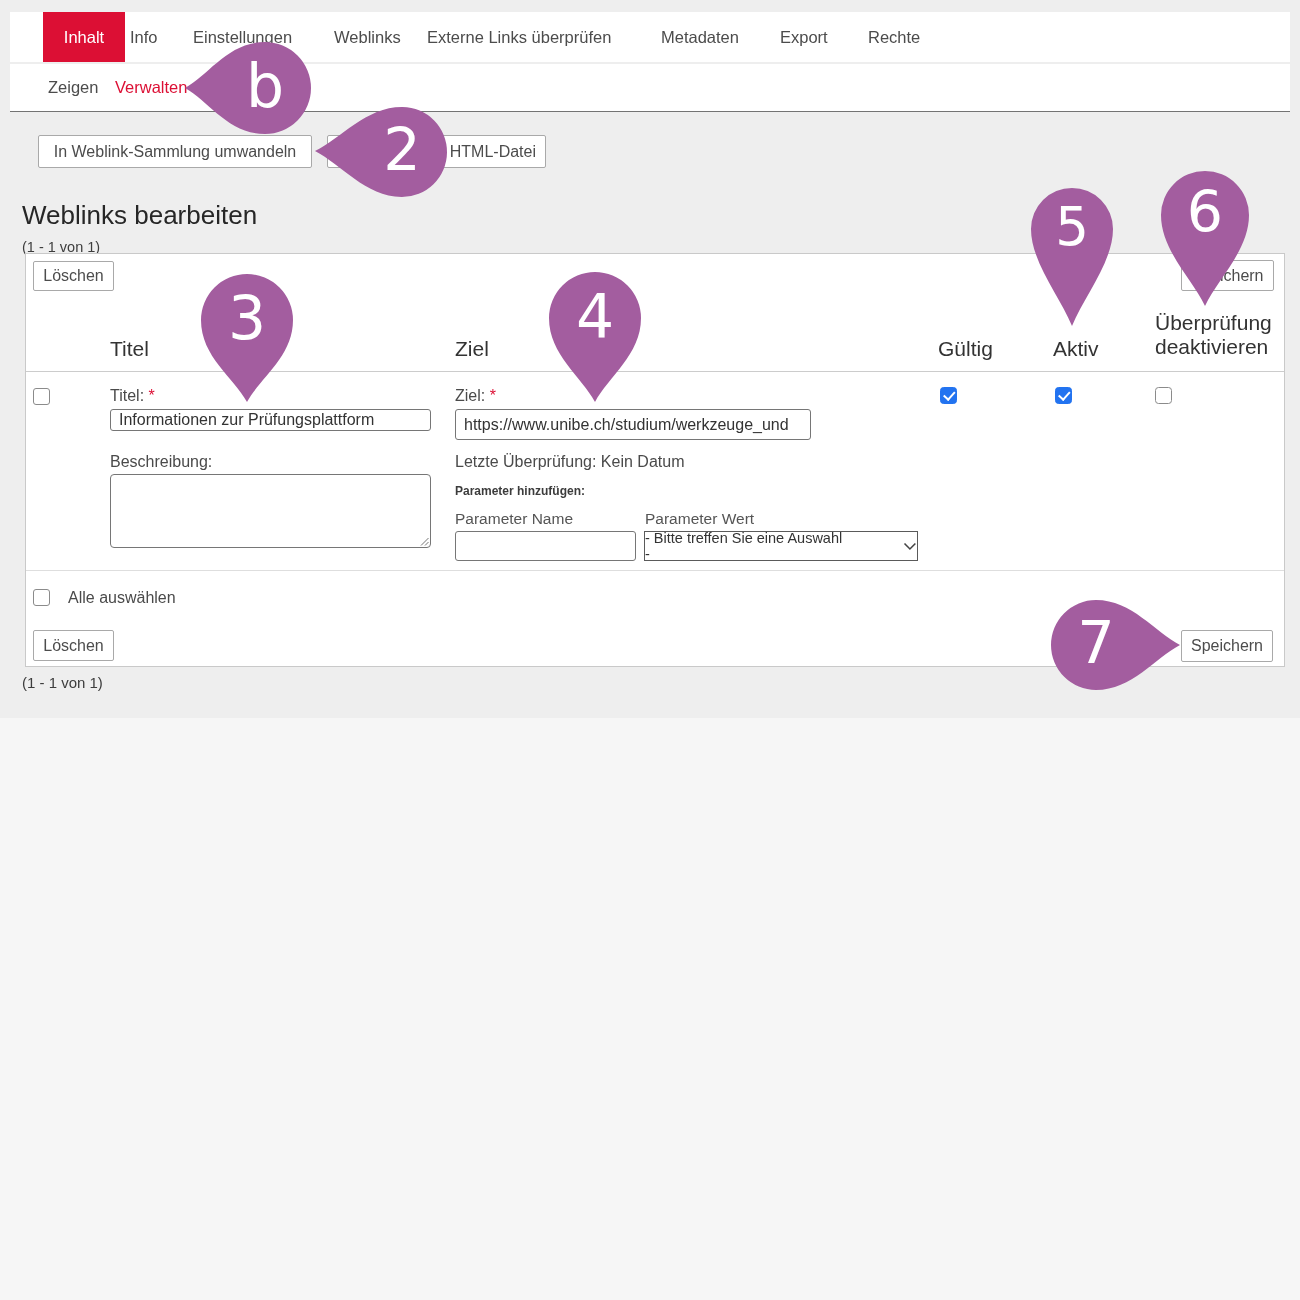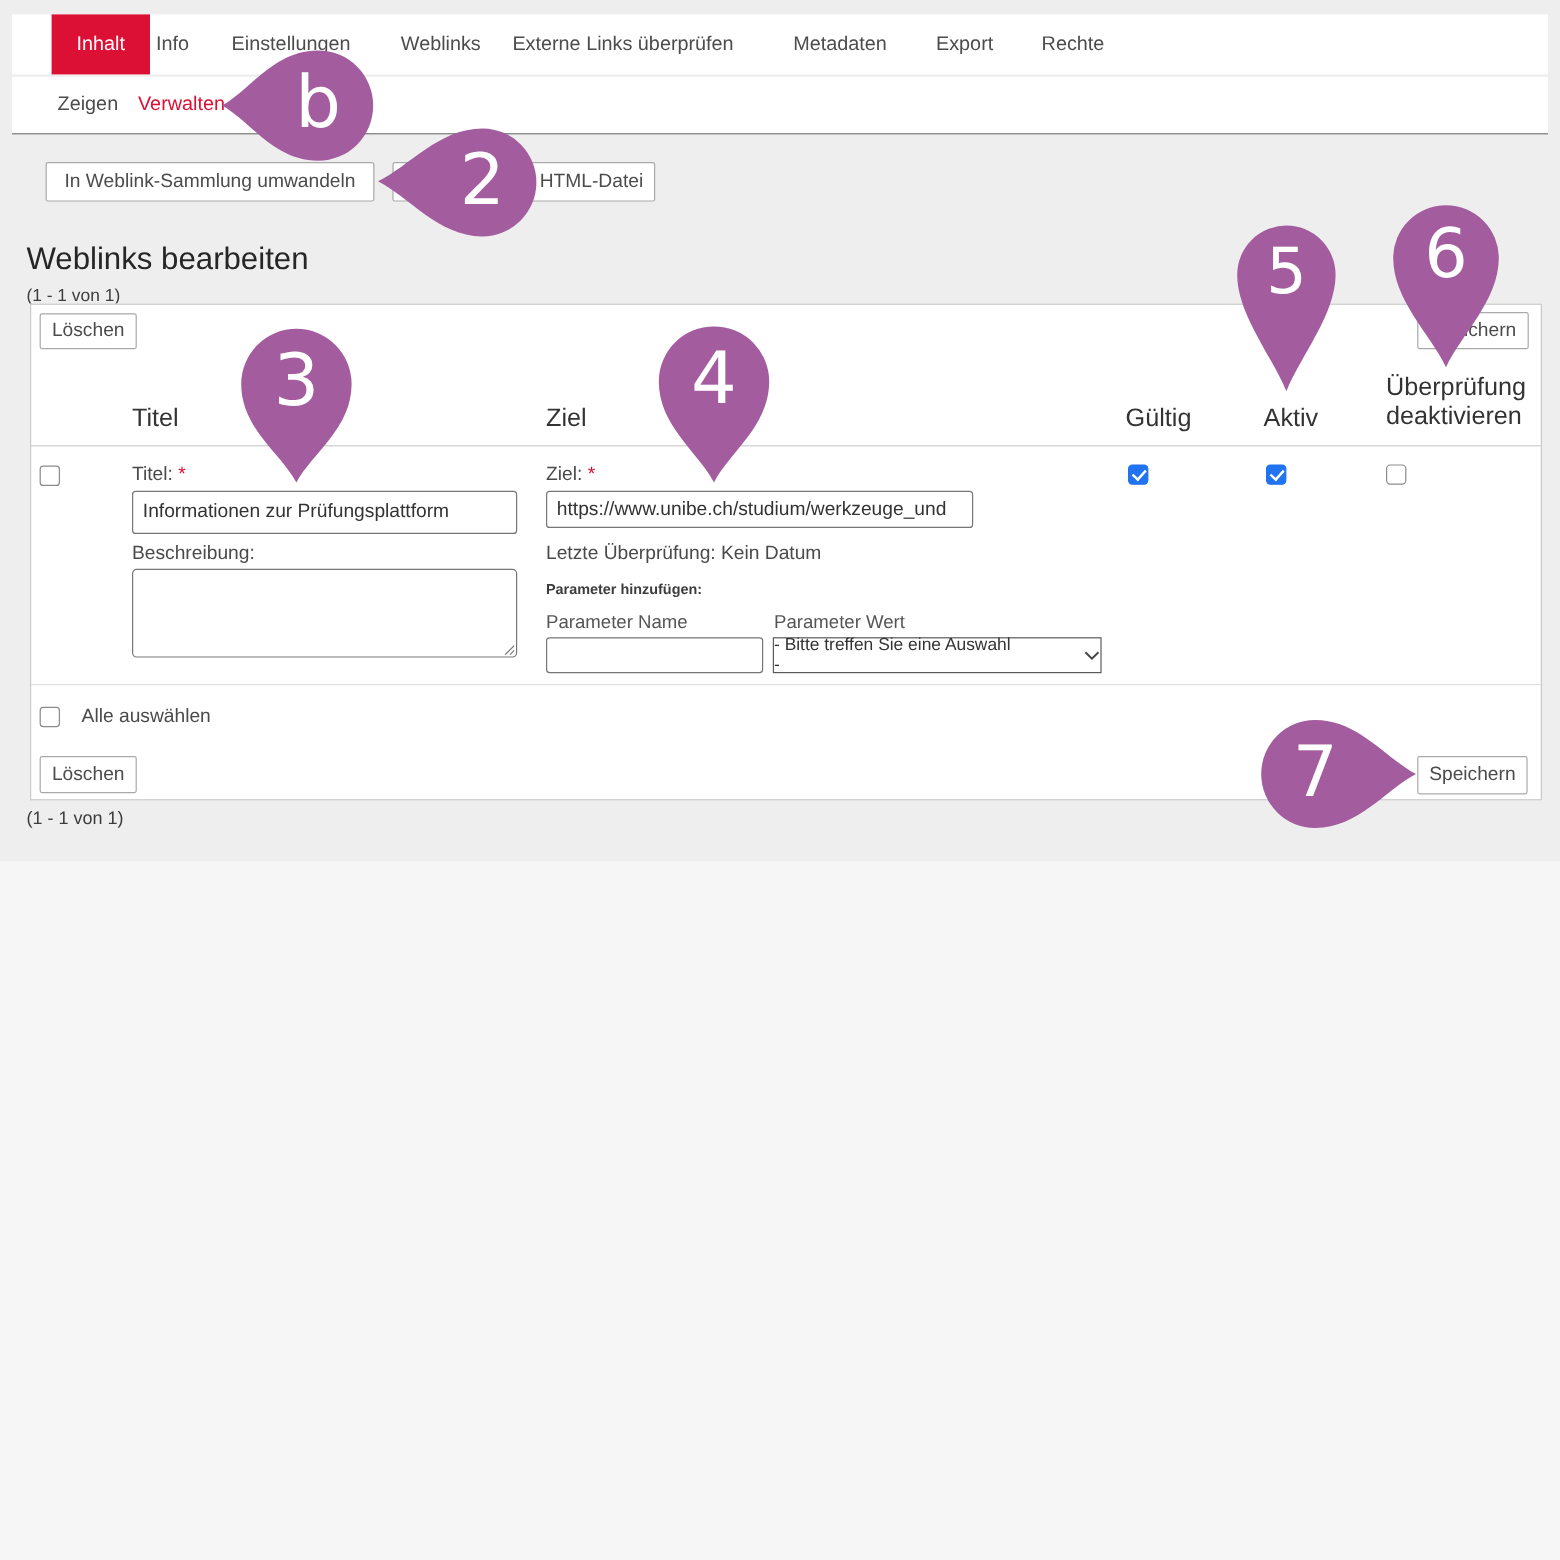--- a/index.html
+++ b/index.html
@@ -94,21 +94,21 @@
   <span>deaktivieren</span>
 </div>
 <div class="hline" style="left:26px;top:371px;width:1258px;"></div>
 
 <div class="cb" style="left:33px;top:388px;border-radius:3px;"></div>
 
 <div class="lbl" style="left:110px;top:387px;">
   <span>Titel:</span>
   <span class="req">*</span>
 </div>
-<input class="inp" style="left: 110px; top: 409px; width: 321px; height: 36px;" value="Informationen zur Prüfungsplattform">
+<input class="inp" style="left: 110px; top: 409px; width: 321px; height: 22px;" value="Informationen zur Prüfungsplattform">
 
 <div class="lbl" style="left:110px;top:453px;">Beschreibung:</div>
 <textarea class="inp" style="left: 110px; top: 474px; width: 321px; height: 74px;"></textarea>
 <svg class="resize-glyph" style="left:419px;top:536px;" width="10" height="10" viewBox="0 0 10 10">
   <line x1="2" y1="9.5" x2="9.5" y2="2" stroke="#777" stroke-width="1"></line>
   <line x1="6" y1="9.5" x2="9.5" y2="6" stroke="#777" stroke-width="1"></line>
 </svg>
 
 <div class="lbl" style="left:455px;top:387px;">
   <span>Ziel:</span>

